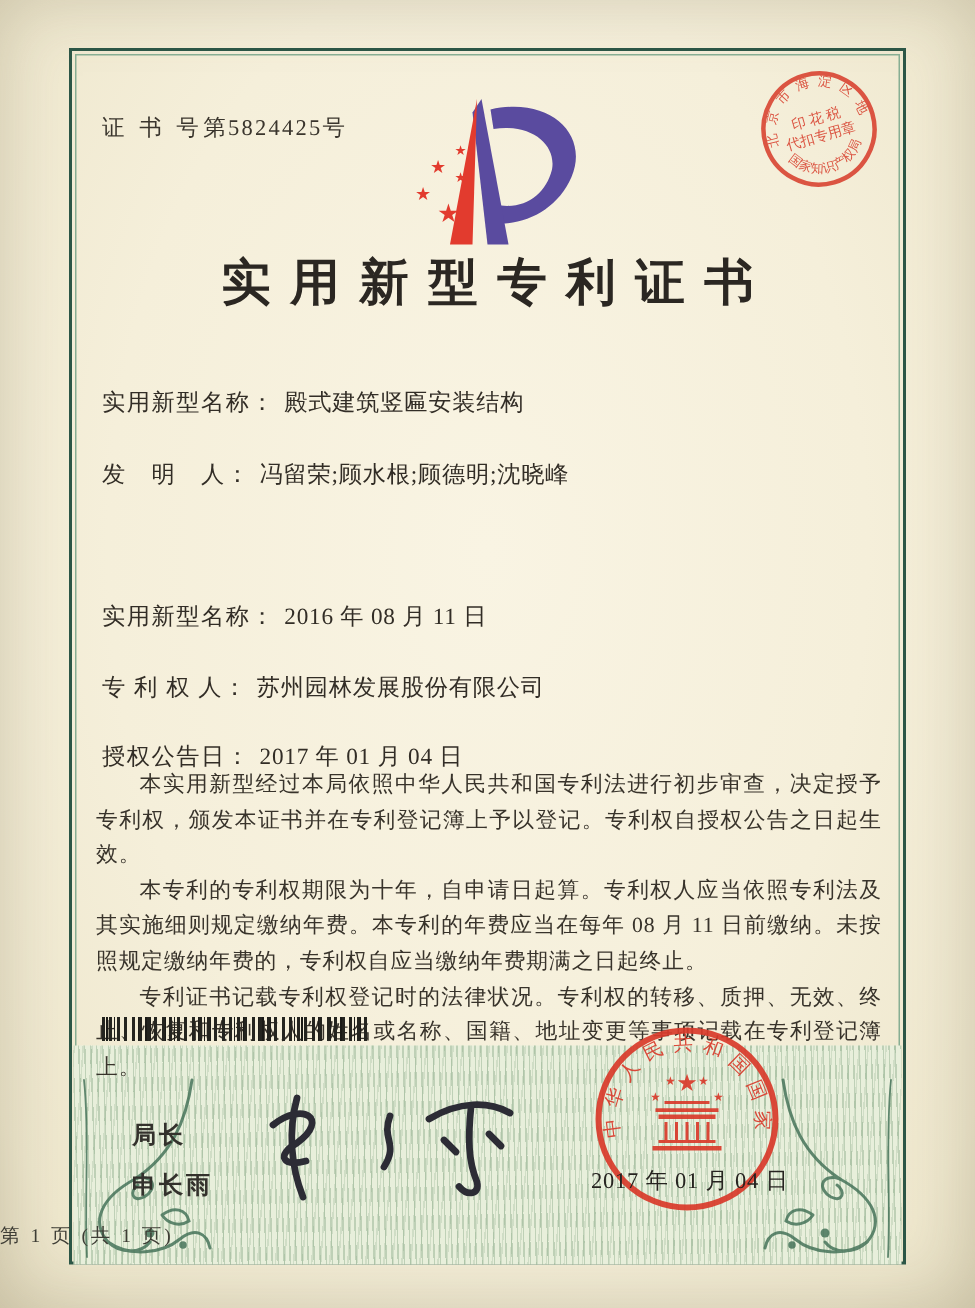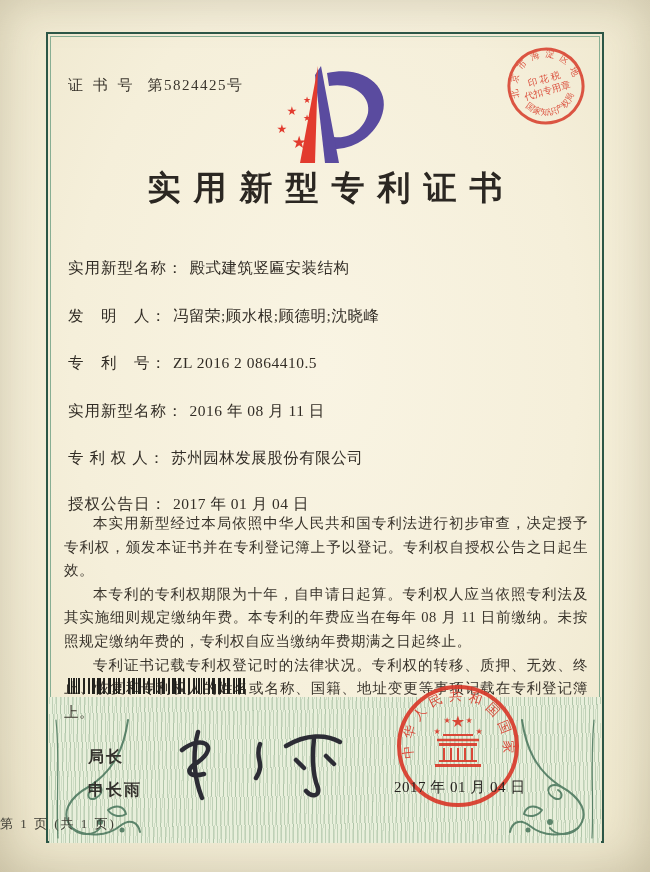--- a/index.html
+++ b/index.html
@@ -22,21 +22,21 @@
     position:absolute; left:49px; top:697px; width:552px; height:146px;
     background-color:#e8efdb;
     background-image:
       repeating-linear-gradient(88deg, rgba(122,158,122,.38) 0 1px, rgba(0,0,0,0) 1px 4px),
       repeating-linear-gradient(94deg, rgba(122,158,122,.22) 0 1px, rgba(0,0,0,0) 1px 6px);
   }
   .cert-no {
     position:absolute; left:68px; top:76px;
     font-size:15px; letter-spacing:3px; color:#3a352d; white-space:nowrap;
   }
-  .cert-no .num { margin-left:12px; letter-spacing:1.5px; }
+  .cert-no .num { margin-left:0; letter-spacing:1.5px; }
   .logo { position:absolute; left:255px; top:56px; width:150px; height:118px; }
   .title {
     position:absolute; left:0; right:0; top:166px; text-align:center;
     font-size:33px; font-weight:600; letter-spacing:13px; text-indent:13px;
     color:#2b2722;
   }
   .field {
     position:absolute; left:68px; white-space:nowrap;
     font-size:15.5px; color:#322d26; letter-spacing:1px;
   }
@@ -100,23 +100,20 @@
     <text x="44" y="92" font-size="17" fill="#e23b2e" text-anchor="middle">★</text>
   </svg>
 
   <div class="title">实用新型专利证书</div>
 
   <div class="field f0">
     <span>实用新型名称：</span><span class="val">殿式建筑竖匾安装结构</span>
   </div>
   <div class="field f1">
     <span>发　明　人：</span><span class="val">冯留荣;顾水根;顾德明;沈晓峰</span>
-  </div>
-  <div class="field f2">
-    <span>专　利　号：</span><span class="val">ZL 2016 2 0864410.5</span>
   </div>
   <div class="field f3">
     <span>实用新型名称：</span><span class="val">2016 年 08 月 11 日</span>
   </div>
   <div class="field f4">
     <span>专 利 权 人：</span><span class="val">苏州园林发展股份有限公司</span>
   </div>
   <div class="field f5">
     <span>授权公告日：</span><span class="val">2017 年 01 月 04 日</span>
   </div>

